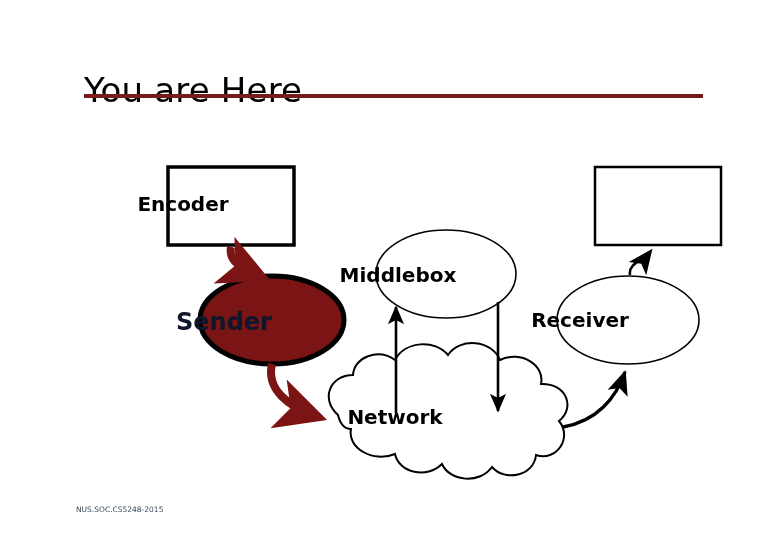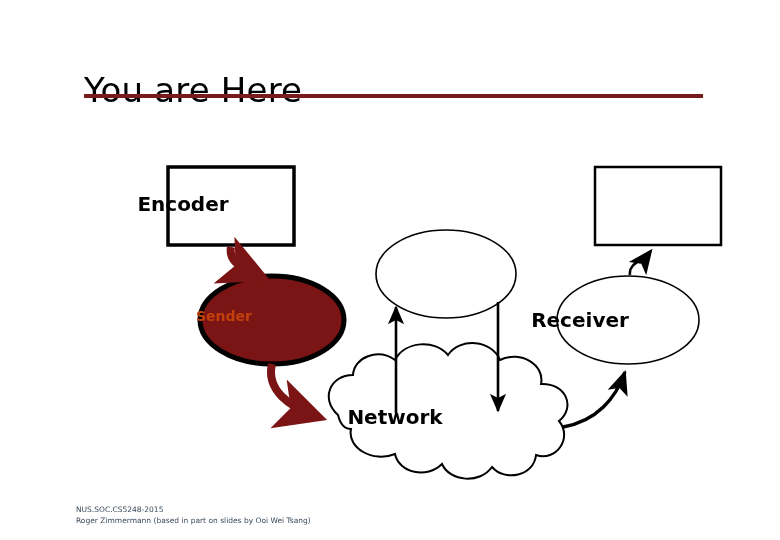--- a/index.html
+++ b/index.html
@@ -74,21 +74,21 @@
   #label-encoder {
     left: 120px; top: 185px; width: 126px;
     font-size: 20px; color: #000000;
   }
   #label-decoder {
     left: 547px; top: 185px; width: 126px;
     font-size: 20px; color: #000000;
   }
   #label-sender {
     left: 152px; top: 301px; width: 144px;
-    font-size: 14px; color: #c2410c;
+    font-size: 24px; color: #0f172a;
   }
   #label-receiver {
     left: 508px; top: 301px; width: 144px;
     font-size: 20px; color: #000000;
   }
   #label-middlebox {
     left: 326px; top: 256px; width: 144px;
     font-size: 20px; color: #000000;
   }
   #label-network {
@@ -188,22 +188,22 @@
         <path d="M 515,420 C 549,414 568,391 577,365" fill="none" stroke="#000000" stroke-width="3.4" stroke-linecap="butt" marker-end="url(#arrow-black)"></path>
       </g>
 
       <g>
         <path d="M 582,268 C 580,256 596,253 602,245" fill="none" stroke="#000000" stroke-width="2.6" stroke-linecap="butt" marker-end="url(#arrow-black-thin)"></path>
       </g>
     </svg>
 
     <div class="node-label" id="label-encoder">Encoder</div>
     <div class="node-label" id="label-sender">Sender</div>
+    <div class="node-label" id="label-middlebox">Middlebox</div>
     <div class="node-label" id="label-receiver">Receiver</div>
     <div class="node-label" id="label-network">Network</div>
   </div>
 
   <div id="footer">
     <div>NUS.SOC.CS5248-2015</div>
-    <div>Roger Zimmermann (based in part on slides by Ooi Wei Tsang)</div>
   </div>
 
 </div>
 
 </body></html>

